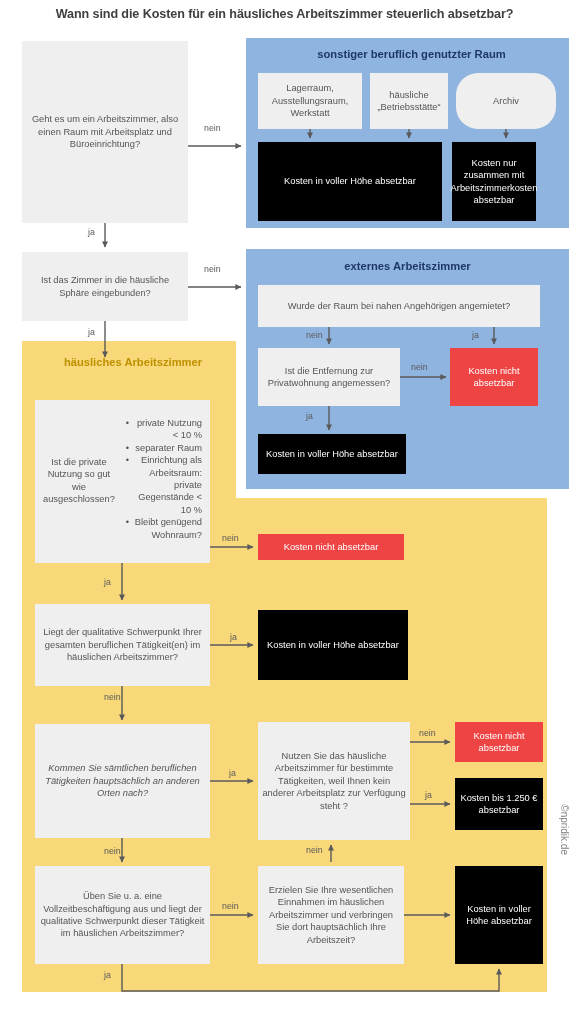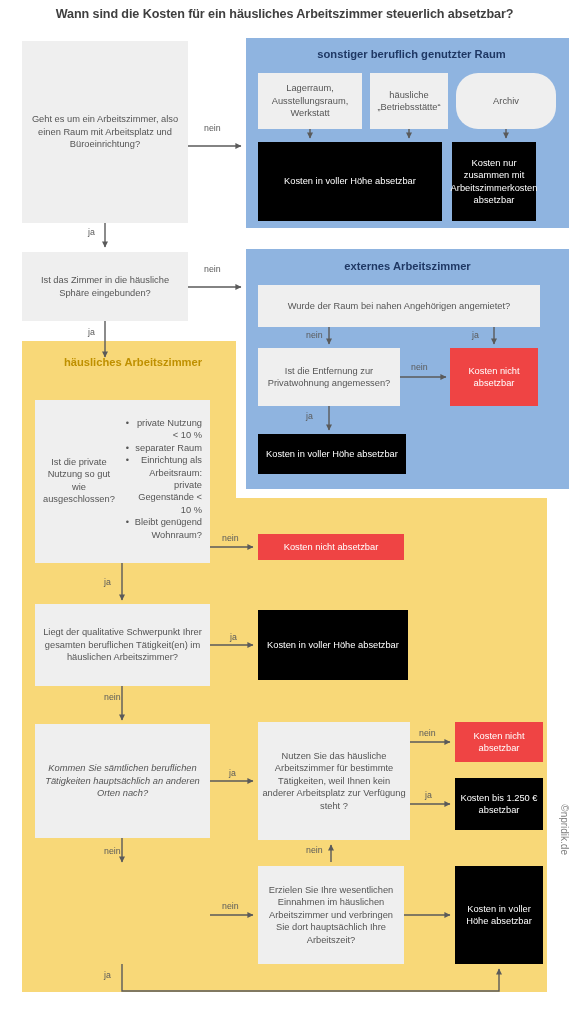--- a/index.html
+++ b/index.html
@@ -124,20 +124,21 @@
   <div class="abs box box-q" style="left:35px;top:604px;width:175px;height:82px;">Liegt der qualitative Schwerpunkt Ihrer gesamten beruflichen Tätigkeit(en) im häuslichen Arbeitszimmer?</div>
   <div class="abs box box-green" style="left:258px;top:610px;width:150px;height:70px;">Kosten in voller Höhe absetzbar</div>
 
   <div class="abs box box-q" style="left:35px;top:724px;width:175px;height:114px;font-style:italic;">Kommen Sie sämtlichen beruflichen Tätigkeiten hauptsächlich an anderen Orten nach?</div>
 
   <div class="abs box box-q" style="left:258px;top:722px;width:152px;height:118px;">Nutzen Sie das häusliche Arbeitszimmer für bestimmte Tätigkeiten, weil Ihnen kein anderer Arbeitsplatz  zur Verfügung steht ?</div>
 
   <div class="abs box box-red" style="left:455px;top:722px;width:88px;height:40px;">Kosten nicht absetzbar</div>
   <div class="abs box box-green" style="left:455px;top:778px;width:88px;height:52px;">Kosten bis 1.250 € absetzbar</div>
 
+  <div class="abs box box-q" style="left:35px;top:866px;width:175px;height:98px;">Üben Sie u. a. eine Vollzeitbeschäftigung aus und liegt der qualitative Schwerpunkt dieser Tätigkeit im häuslichen Arbeitszimmer?</div>
   <div class="abs box box-q" style="left:258px;top:866px;width:146px;height:98px;">Erzielen Sie Ihre wesentlichen Einnahmen im häuslichen Arbeitszimmer und verbringen Sie dort hauptsächlich Ihre Arbeitszeit?</div>
   <div class="abs box box-green" style="left:455px;top:866px;width:88px;height:98px;">Kosten in voller Höhe absetzbar</div>
 
   <svg id="wires" viewBox="0 0 569 1024">
     <defs>
       <marker id="ah" markerWidth="7" markerHeight="7" refX="5.6" refY="3" orient="auto" markerUnits="userSpaceOnUse">
         <path d="M0,0 L6,3 L0,6 z" fill="#5a5a5a"></path>
       </marker>
     </defs>
     <g stroke="#5a5a5a" stroke-width="1.4" fill="none" marker-end="url(#ah)">

